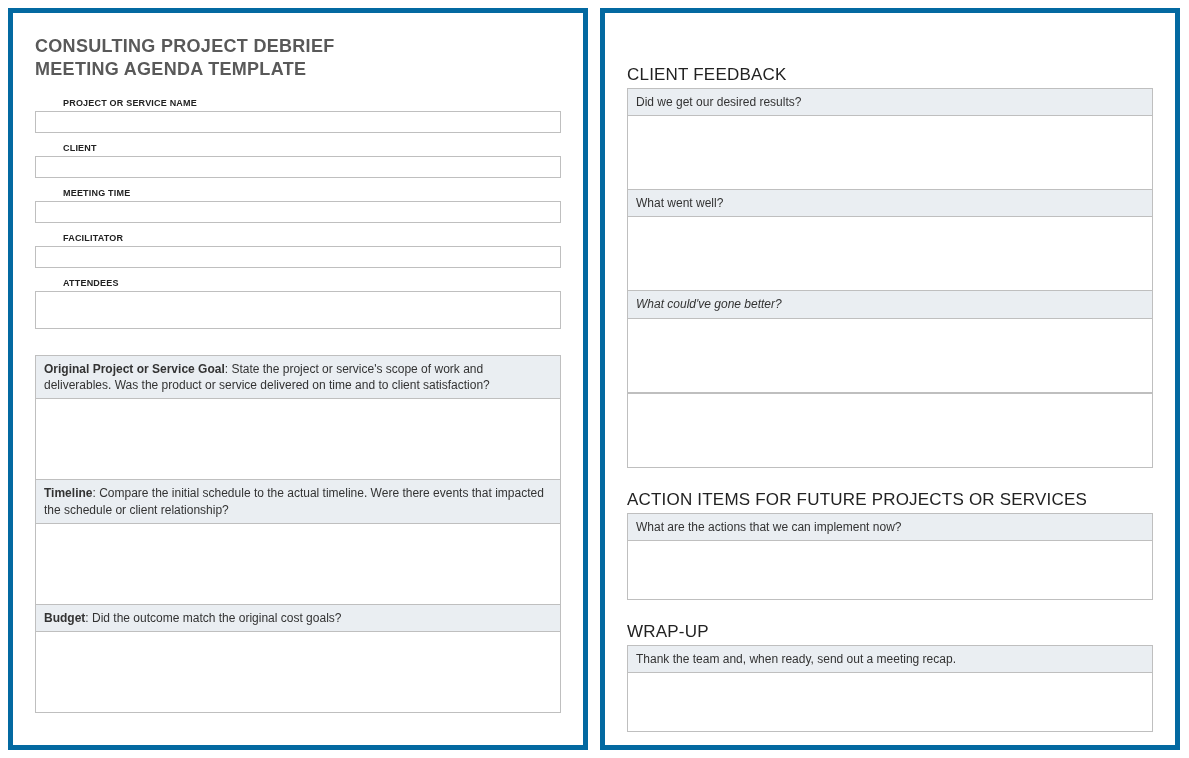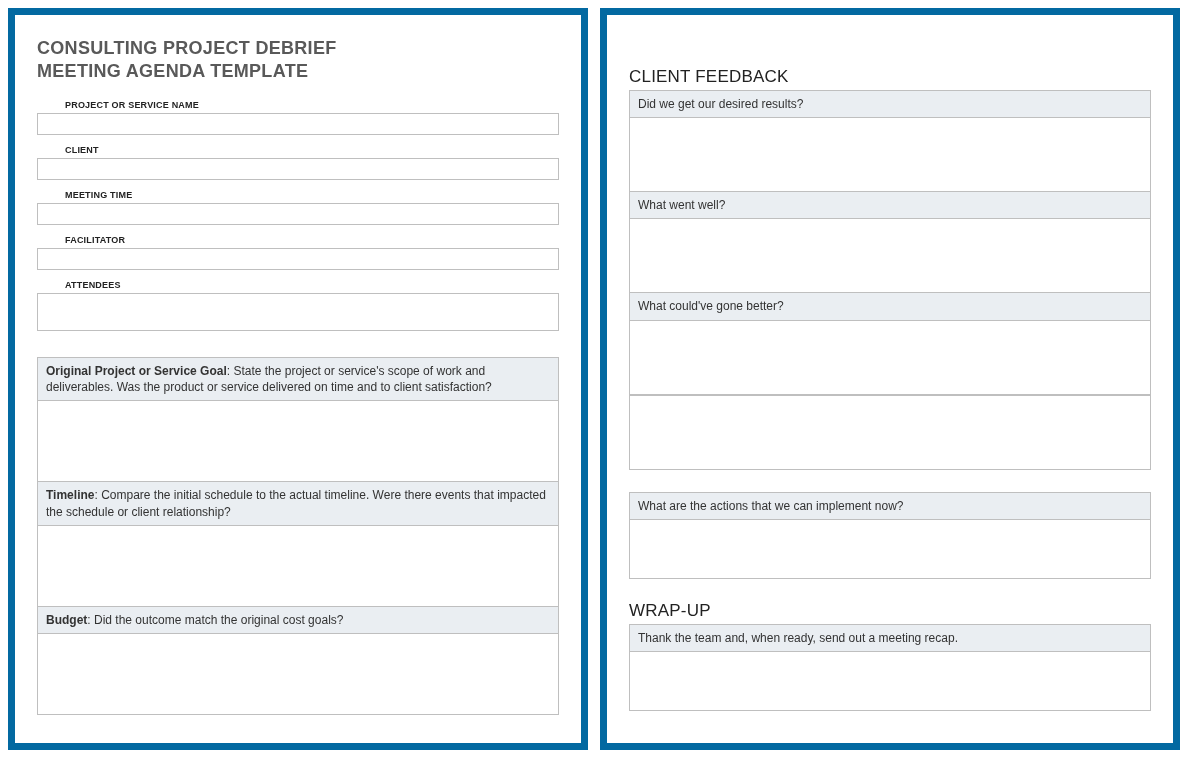--- a/index.html
+++ b/index.html
@@ -4,21 +4,21 @@
 <style>
 * { box-sizing: border-box; margin: 0; padding: 0; }
 body {
   font-family: "Century Gothic", "Avant Garde", sans-serif;
   background: #fff;
   padding: 8px;
   display: flex;
   gap: 12px;
 }
 .page {
-  border: 7px solid #0369a1;
+  border: 5px solid #0369a1;
   width: 580px;
   height: 742px;
   padding: 22px 22px;
   position: relative;
 }
 .title {
   font-size: 18px;
   font-weight: bold;
   color: #595959;
   letter-spacing: 0.3px;
@@ -117,27 +117,28 @@
 
 <div class="page page2-pad">
 
   <div class="section" style="margin-top:0;">
     <div class="section-header">CLIENT FEEDBACK</div>
     <div class="stack">
       <div class="prompt-box">Did we get our desired results?</div>
       <textarea class="response-box h75" style=""></textarea>
       <div class="prompt-box" style="border-top:none;">What went well?</div>
       <textarea class="response-box h75" style=""></textarea>
-      <div class="prompt-box" style="border-top:none;">What could've gone better?</div>
+      <div class="prompt-box" style="border-top:none;font-style:italic;">What could've gone better?</div>
       <textarea class="response-box h75" style=""></textarea>
       <textarea class="response-box h75" style=""></textarea>
     </div>
   </div>
 
   <div class="section">
+    <div class="section-header">ACTION ITEMS FOR FUTURE PROJECTS OR SERVICES</div>
     <div class="prompt-box">What are the actions that we can implement now?</div>
     <textarea class="response-box h60" style=""></textarea>
   </div>
 
   <div class="section">
     <div class="section-header">WRAP-UP</div>
     <div class="prompt-box">Thank the team and, when ready, send out a meeting recap.</div>
     <textarea class="response-box h60" style=""></textarea>
   </div>
 

